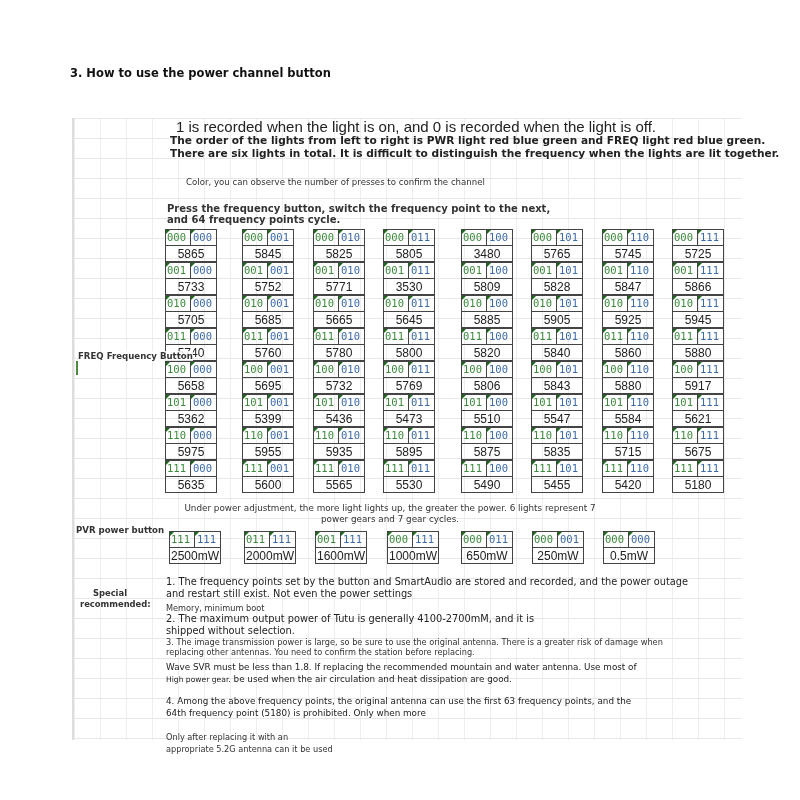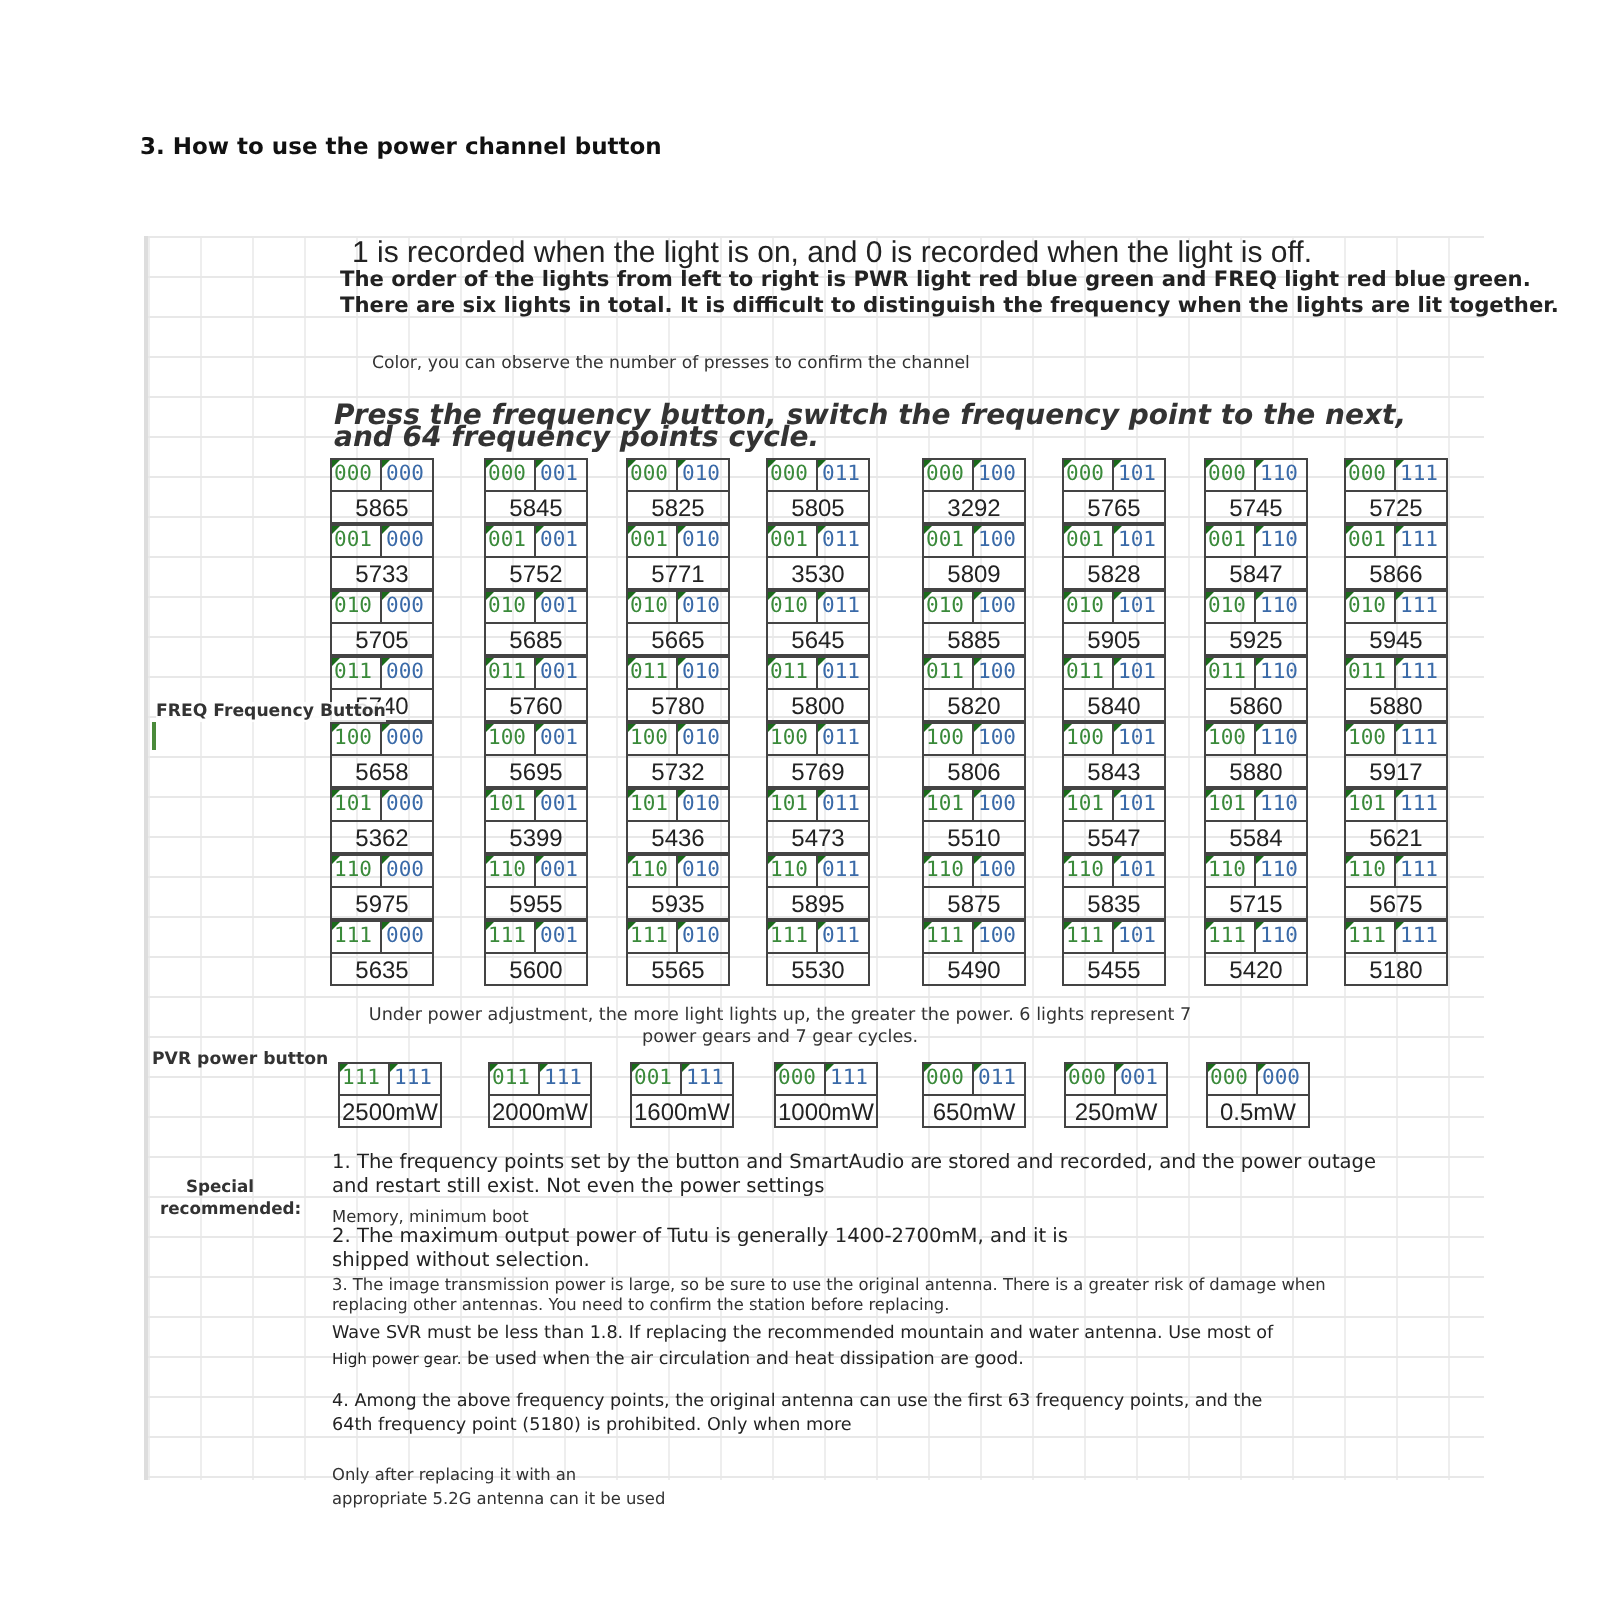--- a/index.html
+++ b/index.html
@@ -4,21 +4,21 @@
 <style>
   html,body{margin:0;padding:0;background:#fff;}
   body{width:800px;height:800px;position:relative;overflow:hidden;font-family:"DejaVu Sans",sans-serif;color:#222;}
   .heading{position:absolute;left:70px;top:66px;font-size:11.5px;font-weight:bold;color:#111;}
   .sheet{position:absolute;left:72px;top:118px;width:668px;height:622px;
     background-image:linear-gradient(#e8e8e8 1px,transparent 1px),linear-gradient(90deg,#eeeeee 1px,transparent 1px);
     background-size:100% 20px,26px 100%;border-left:2px solid #ddd;}
   .intro1{position:absolute;left:176px;top:118px;font-size:15px;color:#222;white-space:nowrap;font-family:"Liberation Sans",sans-serif;}
   .intro2{position:absolute;left:170px;top:134px;font-size:10.6px;font-weight:bold;color:#222;line-height:12.5px;white-space:nowrap;}
   .intro3{position:absolute;left:186px;top:177px;font-size:8.6px;color:#333;white-space:nowrap;}
-  .press{position:absolute;left:167px;top:203px;font-size:14px;font-weight:bold;color:#333;line-height:11px;white-space:nowrap;font-style:italic;}
+  .press{position:absolute;left:167px;top:203px;font-size:10px;font-weight:bold;color:#333;line-height:11px;white-space:nowrap;}
   .side-label{position:absolute;font-size:8.6px;font-weight:bold;color:#333;white-space:nowrap;background:rgba(255,255,255,0.85);}
   .green-mark{position:absolute;left:76px;top:361px;width:2px;height:14px;background:#4a8a3a;}
   .grid{position:absolute;left:165px;top:229px;}
   .col{position:absolute;width:52px;}
   .cell{width:52px;}
   .code-row{display:flex;height:16px;border:1px solid #444;border-bottom:none;box-sizing:border-box;}
   .code{position:relative;font-family:"DejaVu Sans Mono",monospace;font-size:10.5px;line-height:15px;padding-left:1px;}
   .code::before{content:"";position:absolute;left:0;top:0;border-top:4px solid #1a6a1a;border-right:4px solid transparent;}
   .code.pwr{color:#3a8a3a;width:25px;border-right:1px solid #444;}
   .code.freq{color:#3a6aa8;width:25px;padding-left:2px;}
@@ -283,21 +283,21 @@
         </div>
         <div class="val">5530</div>
       </div>
     </div>
     <div class="col" style="left: 296px;">
       <div class="cell">
         <div class="code-row">
           <span class="code pwr">000</span>
           <span class="code freq">100</span>
         </div>
-        <div class="val">3292</div>
+        <div class="val">3480</div>
       </div>
       <div class="cell">
         <div class="code-row">
           <span class="code pwr">001</span>
           <span class="code freq">100</span>
         </div>
         <div class="val">5809</div>
       </div>
       <div class="cell">
         <div class="code-row">
@@ -594,21 +594,21 @@
   <div>Special</div>
   <div>recommended:</div>
 </div>
 
 <div class="notes" style="top:576px;">
   <div>1. The frequency points set by the button and SmartAudio are stored and recorded, and the power outage</div>
   <div>and restart still exist. Not even the power settings</div>
 </div>
 <div class="notes small" style="top:603px;text-align:right;">Memory, minimum boot</div>
 <div class="notes" style="top:613px;">
-  <div>2. The maximum output power of Tutu is generally 1400-2700mM, and it is</div>
+  <div>2. The maximum output power of Tutu is generally 4100-2700mM, and it is</div>
   <div>shipped without selection.</div>
 </div>
 <div class="notes small" style="top:637px;line-height:10px;">
   <div>3. The image transmission power is large, so be sure to use the original antenna. There is a greater risk of damage when</div>
   <div>replacing other antennas. You need to confirm the station before replacing.</div>
 </div>
 <div class="notes med" style="top:662px;">
   <div>Wave SVR must be less than 1.8. If replacing the recommended mountain and water antenna. Use most of</div>
   <div><span style="font-size:7.6px;">High power gear.</span><span> be used when the air circulation and heat dissipation are good.</span></div>
 </div>

